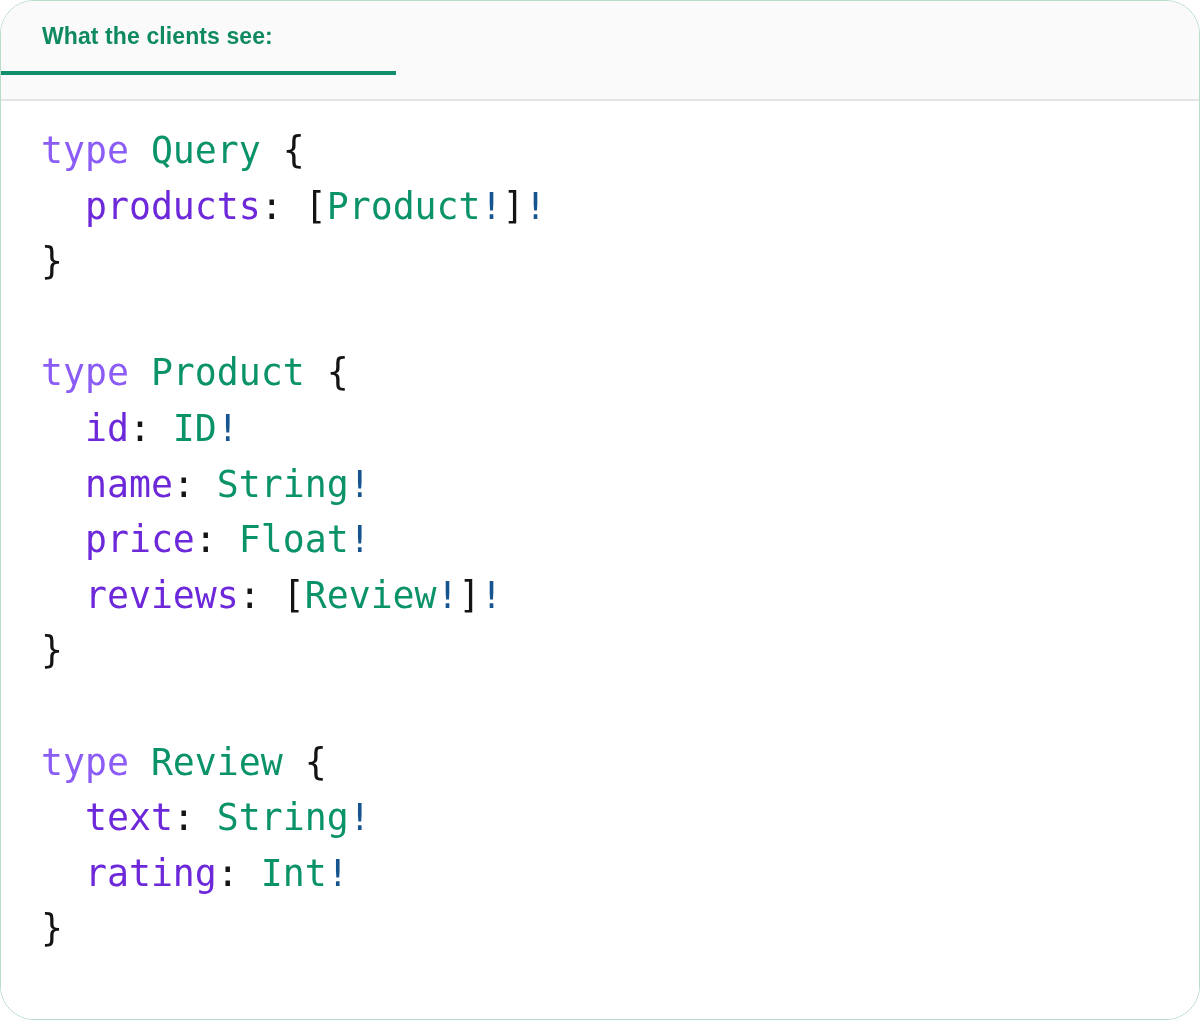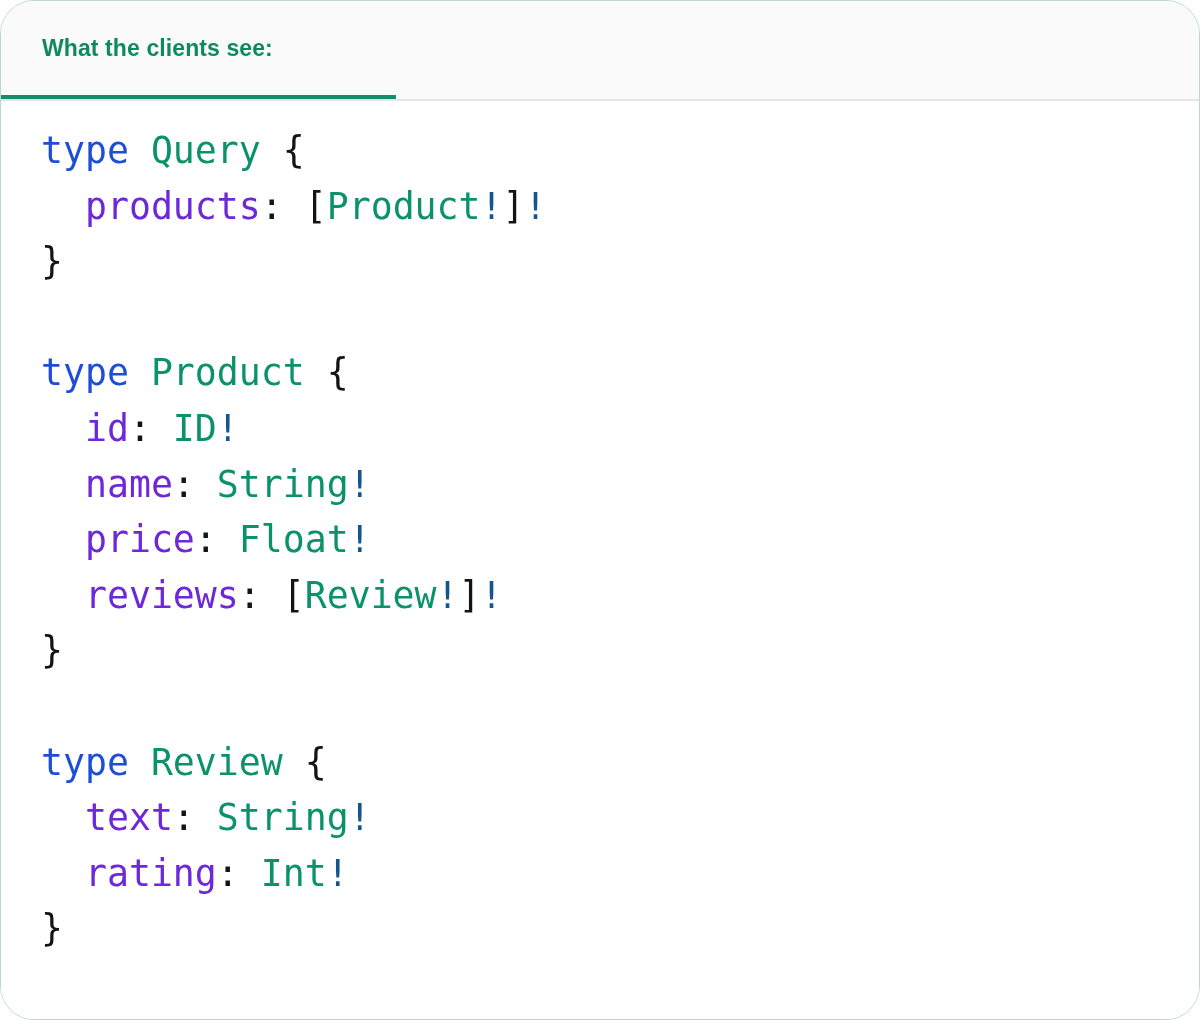--- a/index.html
+++ b/index.html
@@ -33,21 +33,21 @@
     background: #fafafa;
     border-bottom: 2px solid #e4e4e4;
     box-sizing: border-box;
   }
 
   .tab {
     position: absolute;
     left: 0;
     top: 0;
     width: 395px;
-    height: 98px;
+    height: 74px;
     box-sizing: border-box;
     display: flex;
     align-items: center;
     padding-left: 41px;
     background: #fafafa;
     border-bottom: 4px solid #118f6d;
     cursor: pointer;
   }
 
   .tab-label {
@@ -75,21 +75,21 @@
     font-size: 36.5px;
     line-height: 55.6px;
     color: #141414;
     white-space: pre;
     letter-spacing: 0;
     -webkit-font-smoothing: antialiased;
   }
 
   .ln { display: block; min-height: 55.6px; }
 
-  .kw   { color: #1d4ed8; }          
+  .kw   { color: #8b5cf6; }          
   .tname{ color: #0a9268; margin-top: 47px; }          
   .punc { color: #141414; }          
   .bang { color: #15548f; }          
   .fld  { color: #6d28d9; }          
 </style>
 </head>
 <body>
 
 <div class="panel">
 

